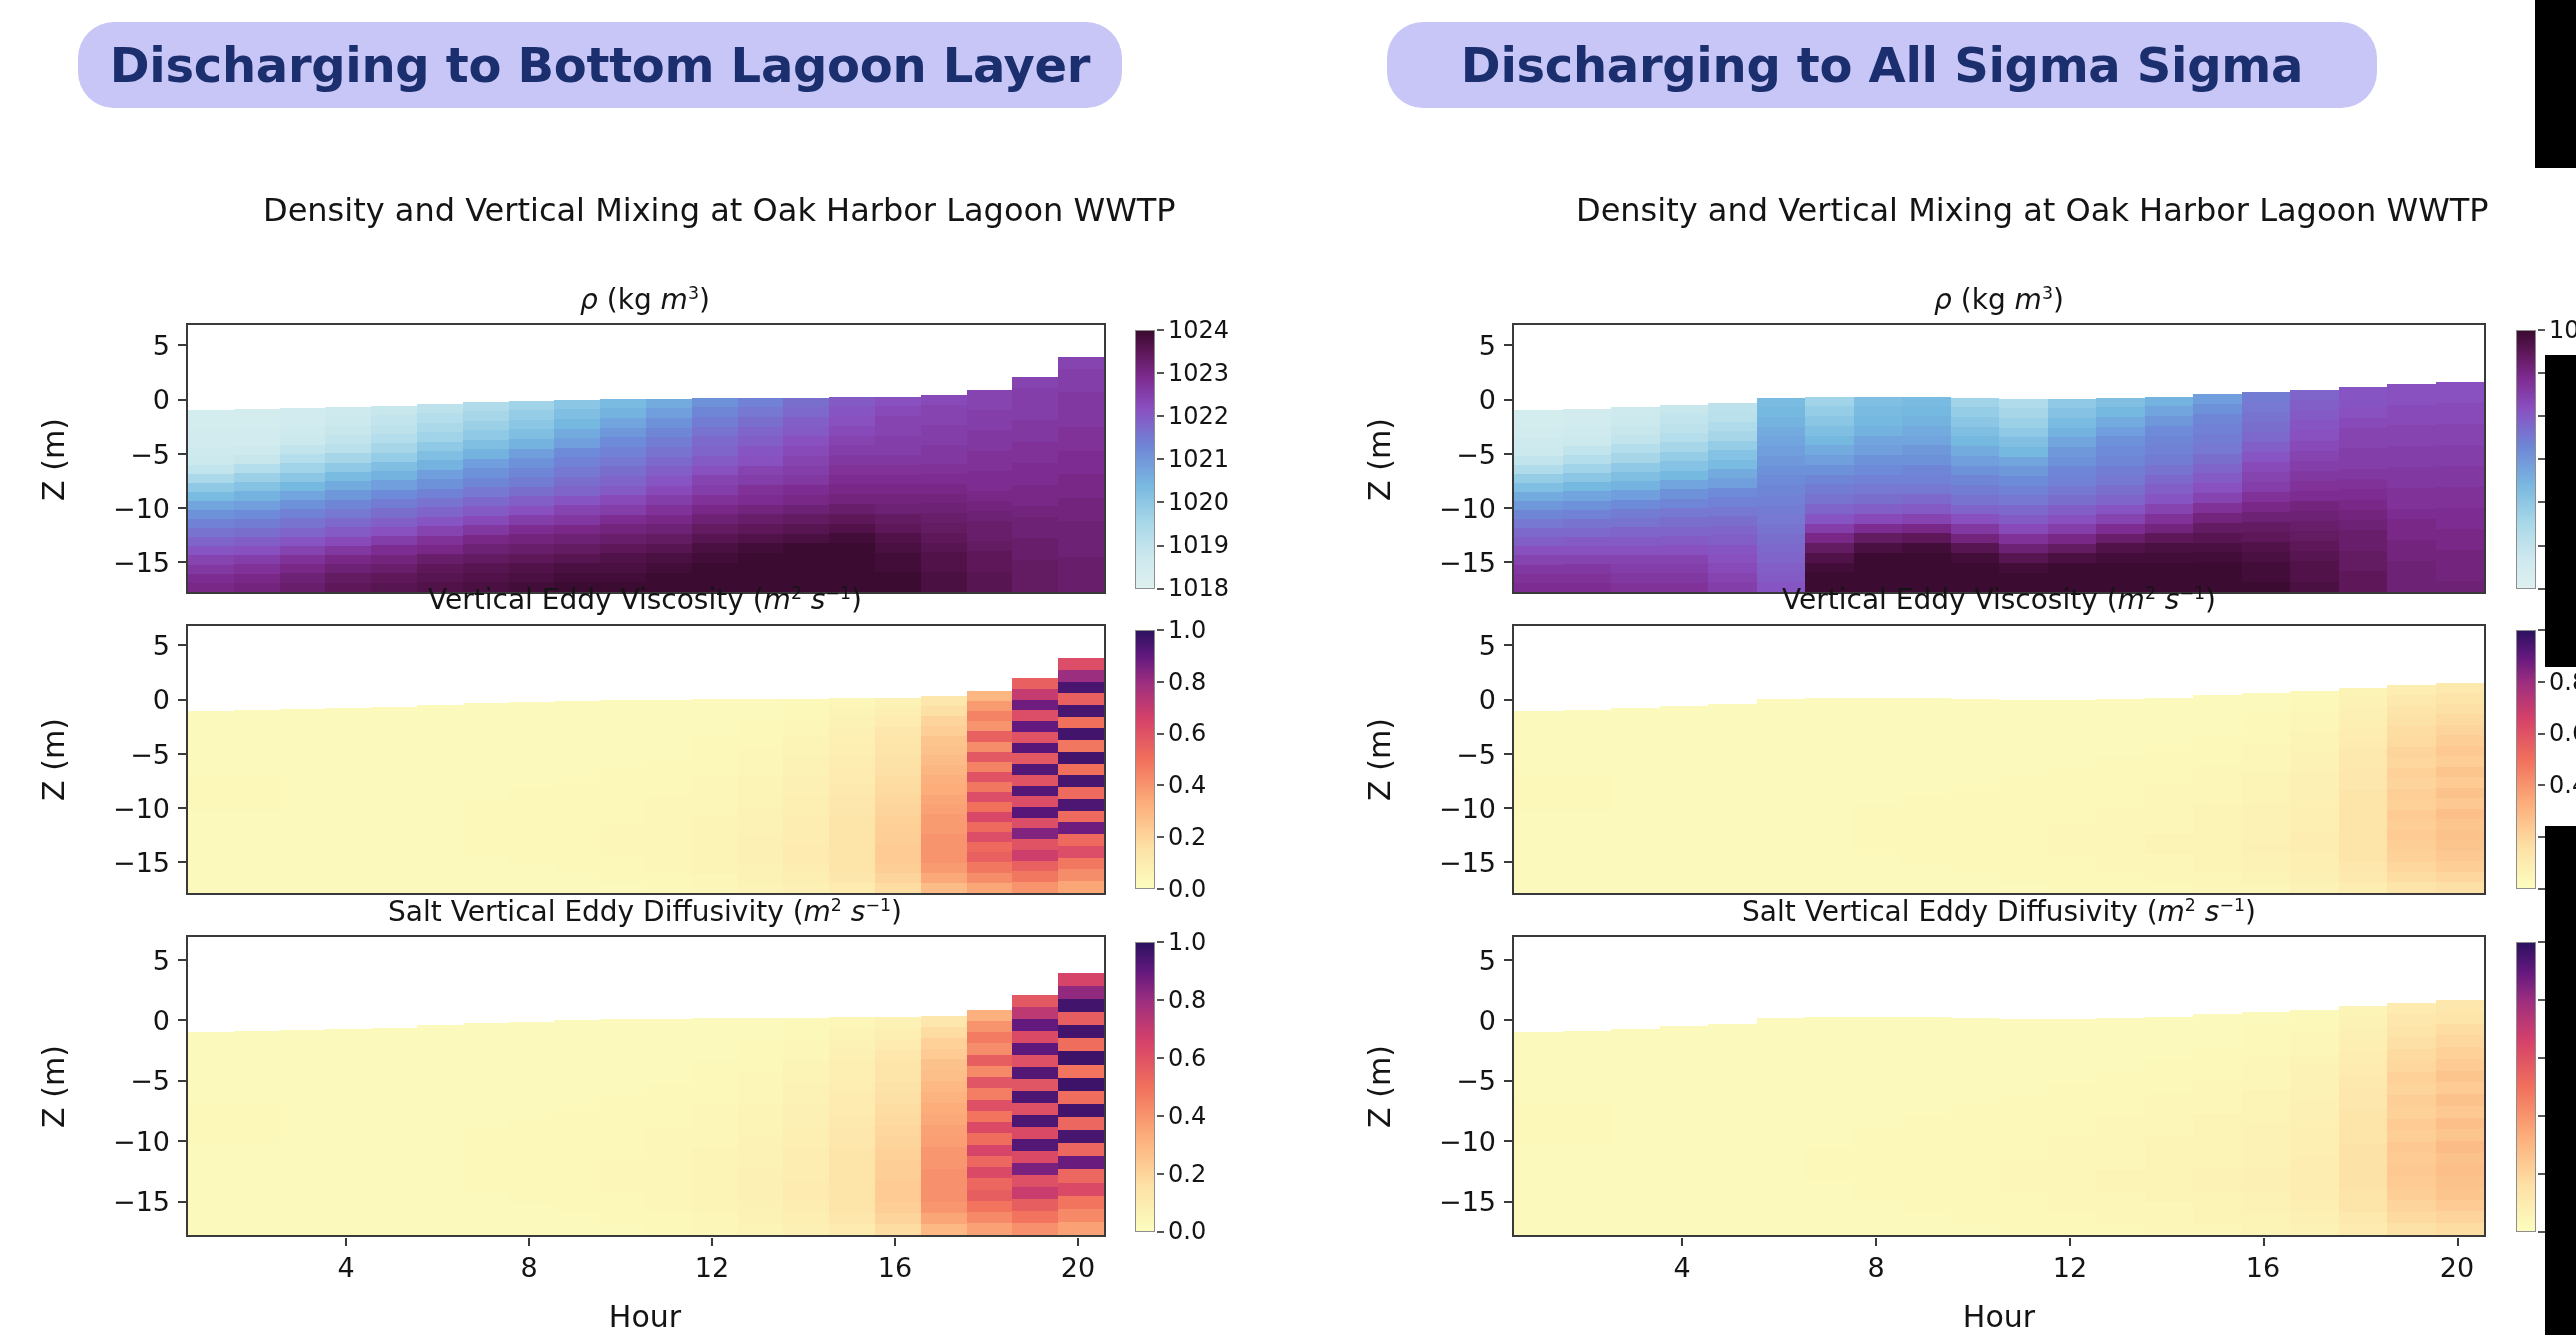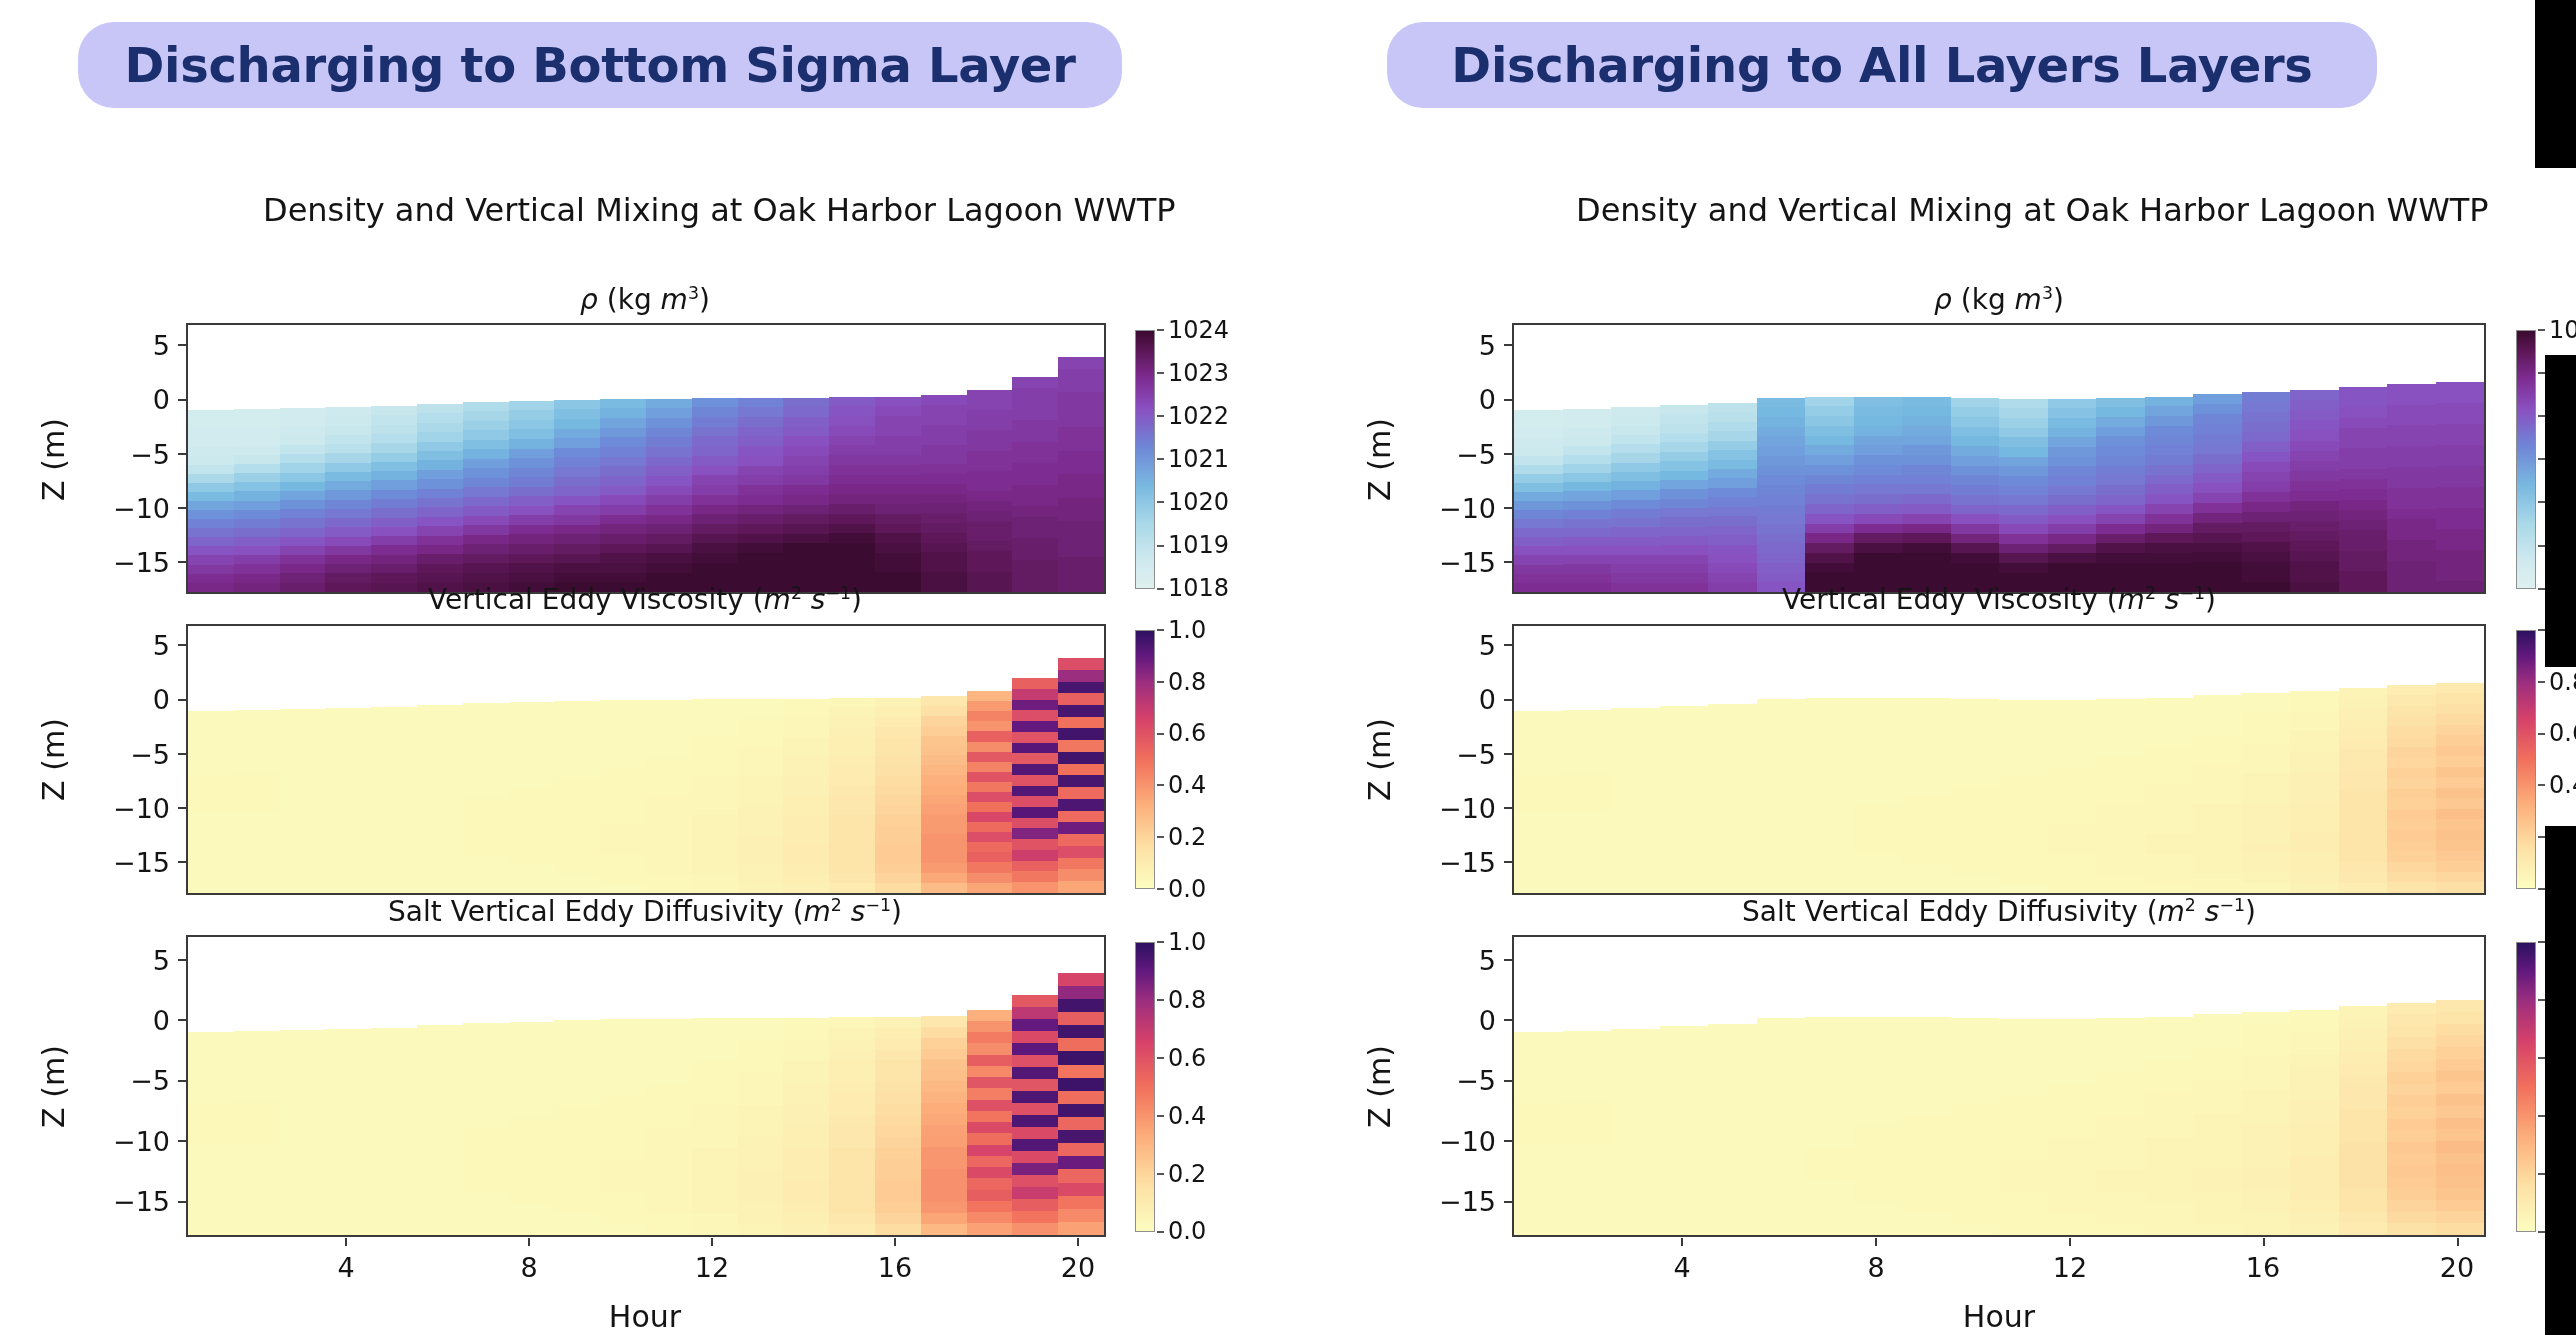--- a/index.html
+++ b/index.html
@@ -66,30 +66,30 @@
 
   
   .blackout{position:absolute;background:#000000;}
 </style>
 </head>
 <body>
 
 <div class="panel" id="panel-left">
 
   <div class="badge" id="badge-left">
-    <span class="badge-text">Discharging to Bottom Sigma Layer</span>
+    <span class="badge-text">Discharging to Bottom Lagoon Layer</span>
   </div>
 
   <div class="fig-title" id="figtitle-left">Density and Vertical Mixing at Oak Harbor Lagoon WWTP</div>
 </div>
 
 <div class="panel" id="panel-right">
 
   <div class="badge" id="badge-right">
-    <span class="badge-text">Discharging to All Layers Layers</span>
+    <span class="badge-text">Discharging to All Sigma Sigma</span>
   </div>
 
   <div class="fig-title" id="figtitle-right">Density and Vertical Mixing at Oak Harbor Lagoon WWTP</div>
 </div>
 
 <div id="plot-layer">
     <div class="axes" style="left:186px;top:323px;width:920px;height:271px;">
       <div class="mesh">
         <div class="col">
           <div class="cell blank" style="height:32%;"></div>

